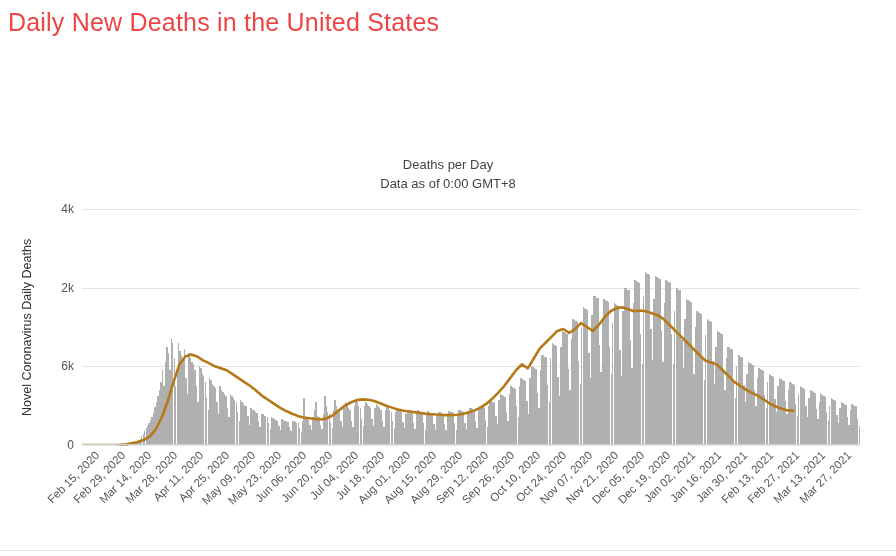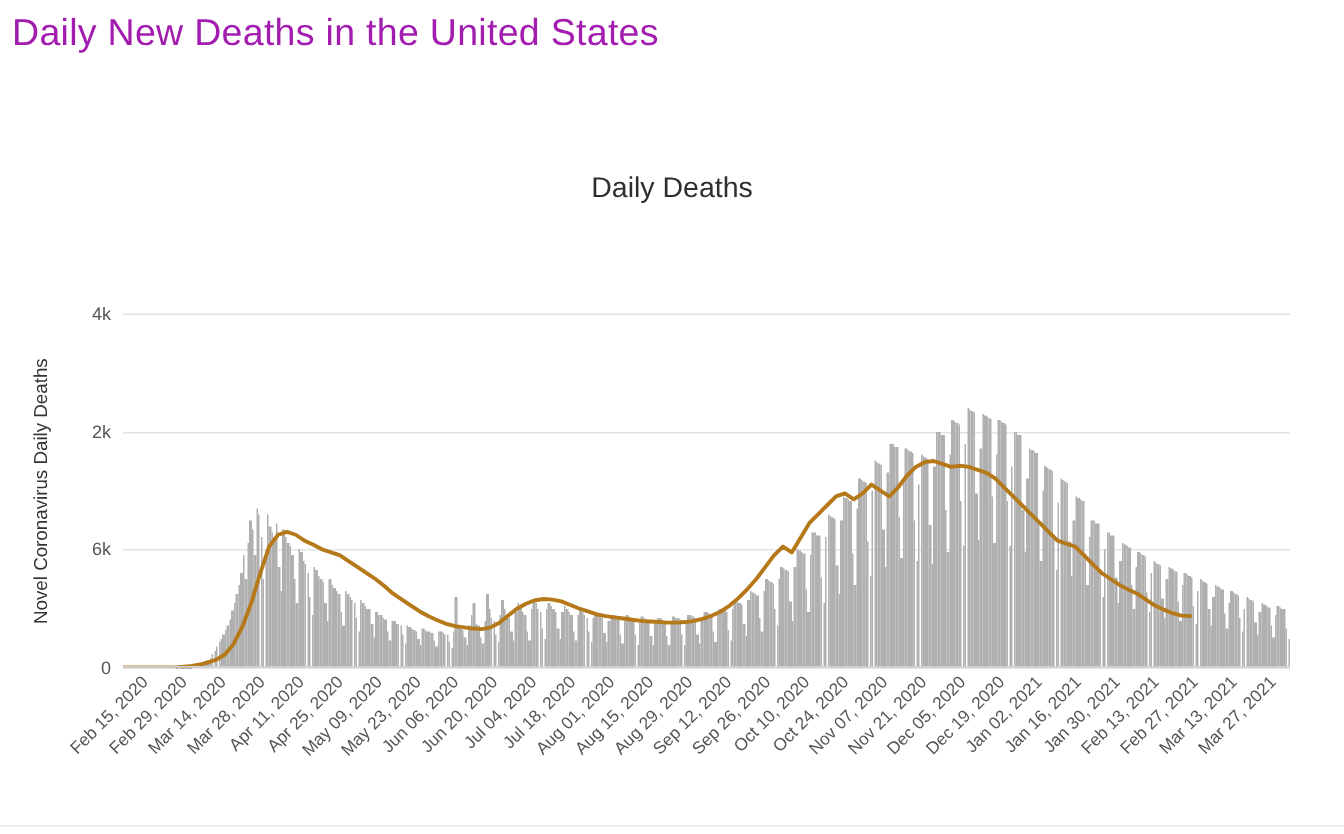--- a/index.html
+++ b/index.html
@@ -10,21 +10,21 @@
   body {
     width: 896px;
     height: 556px;
     font-family: "Liberation Sans", sans-serif;
     color: #333;
     overflow: hidden;
     position: relative;
   }
   #page-title {
     font-size: 25px;
-    color: #a21caf;
+    color: #ef4444;
     font-weight: normal;
     margin: 8px 0 0 8px;
     letter-spacing: 0.2px;
   }
   .chart-wrap {
     position: relative;
     width: 896px;
     height: 500px;
   }
   .chart-title {
@@ -141,21 +141,22 @@
     padding-top: 8px;
   }
 </style>
 </head>
 <body>
 
 <h1 id="page-title">Daily New Deaths in the United States</h1>
 
 <div class="chart-wrap">
 
-  <div class="chart-title">Daily Deaths</div>
+  <div class="chart-sub1">Deaths per Day</div>
+  <div class="chart-sub2">Data as of 0:00 GMT+8</div>
 
   <div class="ylabel">Novel Coronavirus Daily Deaths</div>
 
   <div class="plot" id="plot">
     <div id="gridlines">
         <div class="gridline" style="top: 236px;"></div>
         <div class="ytick" style="top: 236px;">0</div>
         <div class="gridline" style="top: 157.333px;"></div>
         <div class="ytick" style="top: 157.333px;">6k</div>
         <div class="gridline" style="top: 78.6667px;"></div>

